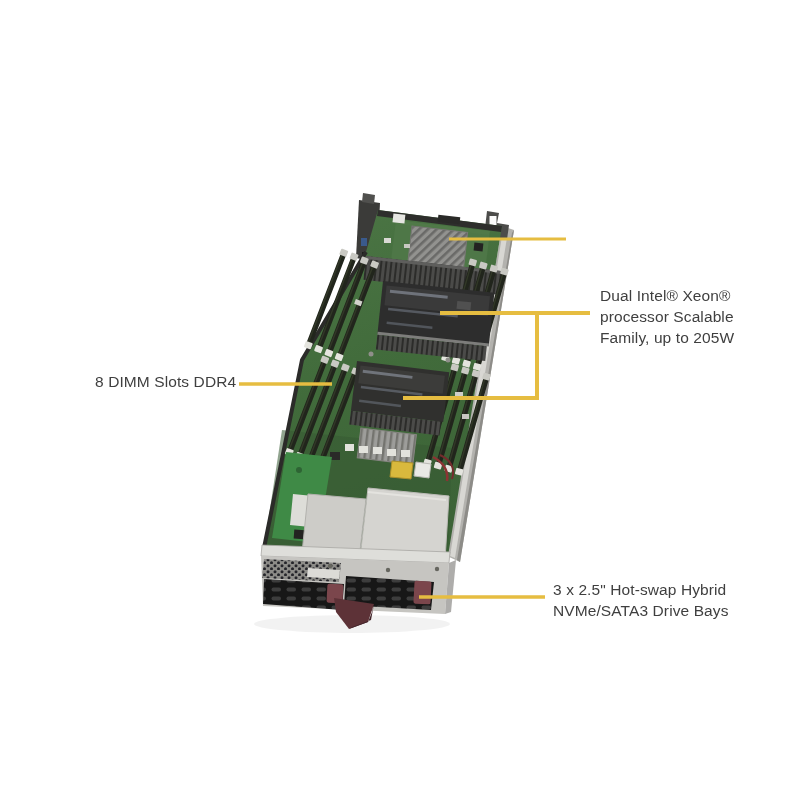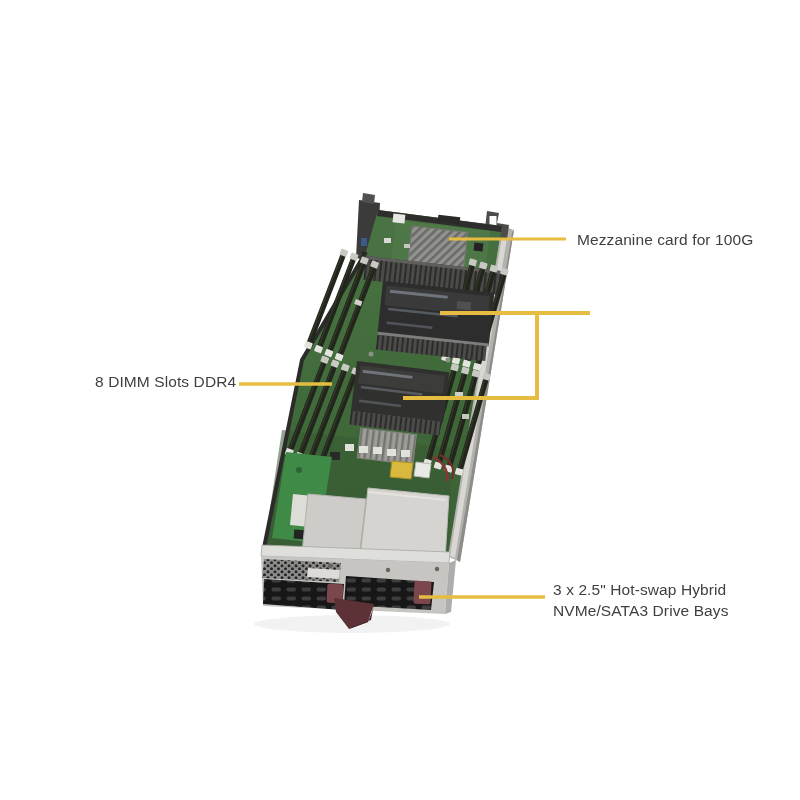--- a/index.html
+++ b/index.html
@@ -200,21 +200,23 @@
   </g>
 
   <g fill="none">
     <line x1="449" y1="239" x2="566" y2="239" stroke="#e6bd41" stroke-width="3.2"></line>
     <path d="M440,313 H590 M537,313 V398 H403" stroke="#e6bd41" stroke-width="4"></path>
     <line x1="239" y1="384" x2="332" y2="384" stroke="#e6bd41" stroke-width="3.4"></line>
     <line x1="419" y1="597" x2="545" y2="597" stroke="#e6bd41" stroke-width="3.6"></line>
   </g>
 </svg>
 
-<div class="label" style="left:577px;top:229px;">Mezzanine card for 100G</div>
-
+
+<div class="label" style="left:600px;top:285px;">Dual Intel® Xeon®
+processor Scalable
+Family, up to 205W</div>
 
 <div class="label" style="left:95px;top:371px;">8 DIMM Slots DDR4</div>
 
 <div class="label" style="left:553px;top:579px;">3 x 2.5" Hot-swap Hybrid
 NVMe/SATA3 Drive Bays</div>
 
 </div>
 
 </body></html>

